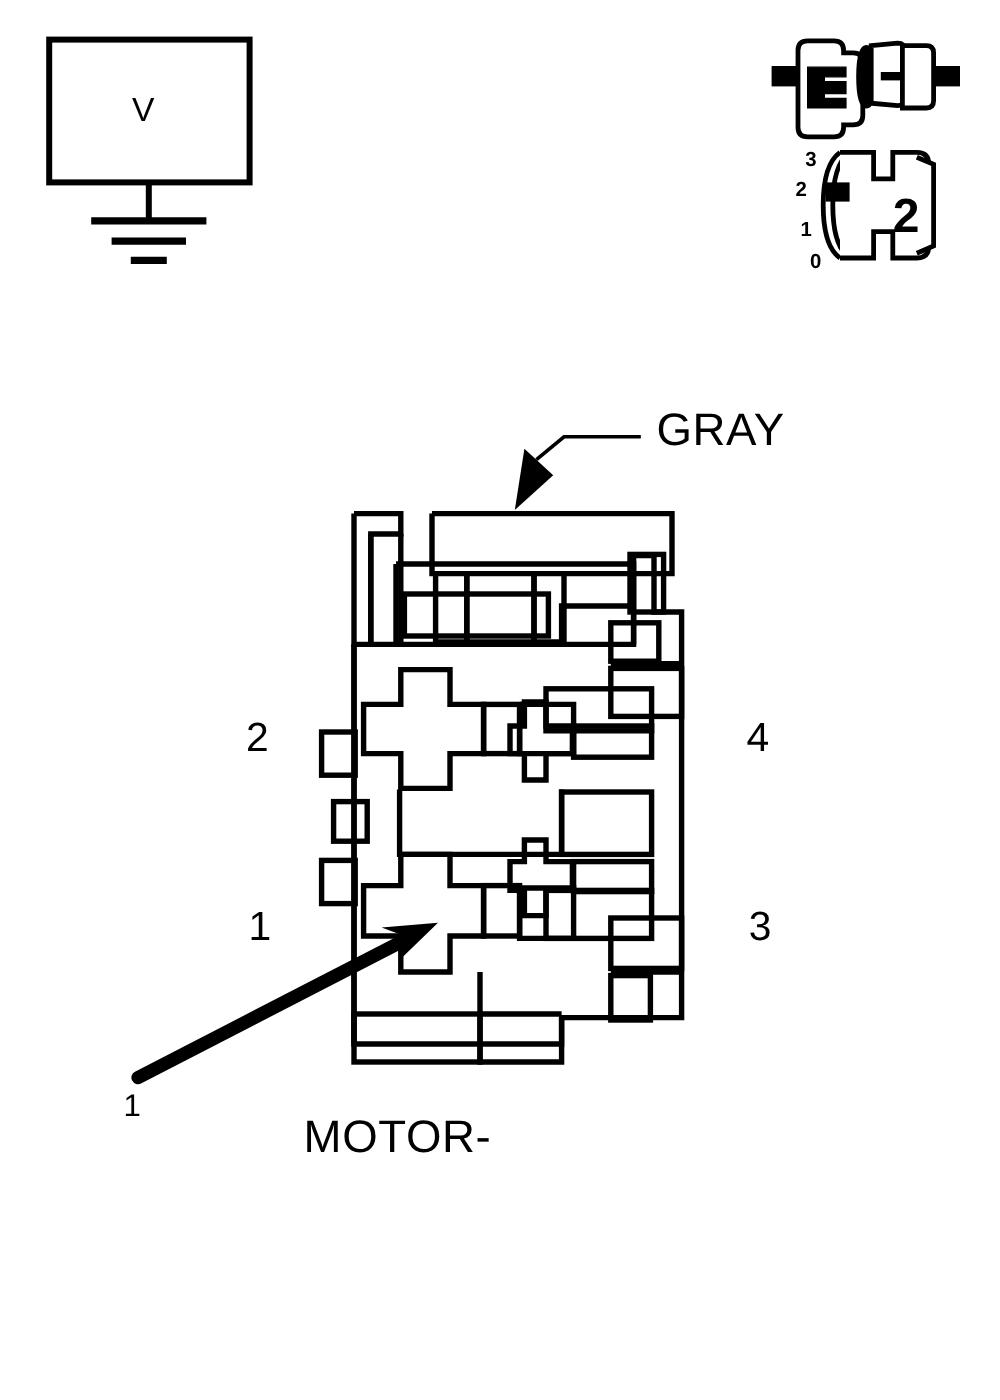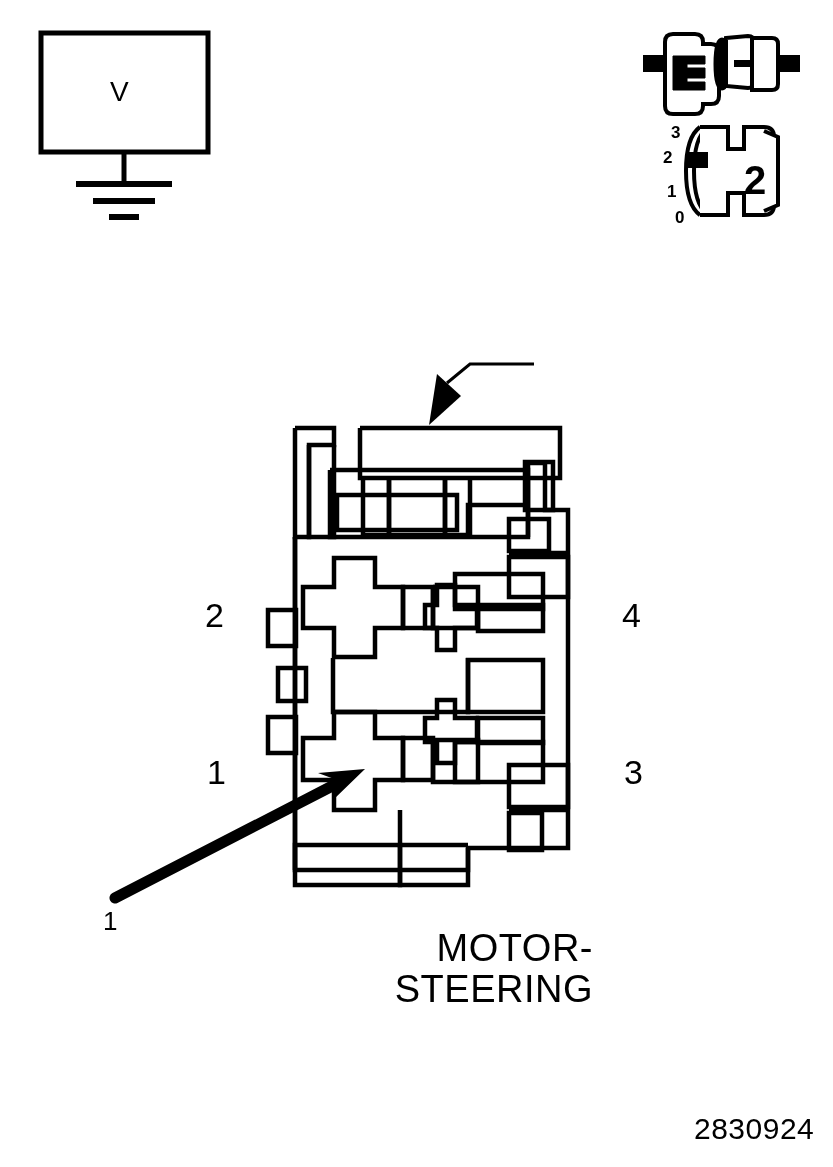--- a/index.html
+++ b/index.html
@@ -56,21 +56,21 @@
   .pointer-num {
     font-size: 26px;
     left: 103px;
     top: 908px;
   }
   .caption {
     position: absolute;
     left: 253px;
     top: 928px;
     width: 340px;
-    text-align: right;
+    text-align: left;
     font-size: 38px;
     line-height: 1.07;
     letter-spacing: 0.5px;
     color: #000;
     font-family: "Liberation Sans", sans-serif;
   }
   .caption div { white-space: pre; }
   .figure-number {
     position: absolute;
     left: 694px;
@@ -148,20 +148,21 @@
   <span class="txt dial-digit dial-2">2</span>
   <span class="txt dial-digit dial-1">1</span>
   <span class="txt dial-digit dial-0">0</span>
   <span class="dial-big">2</span>
 
   <svg class="layer" viewBox="0 0 833 1167" xmlns="http://www.w3.org/2000/svg">
     <polyline points="534,364 470,364 447,383" fill="none" stroke="#000" stroke-width="3"></polyline>
     <polygon points="429,425 437,374 461,396" fill="#000"></polygon>
   </svg>
 
+  <div class="txt gray-label">GRAY</div>
 
   <svg class="layer" viewBox="0 0 833 1167" xmlns="http://www.w3.org/2000/svg">
     <g fill="none" stroke="#000" stroke-width="4.5">
 
       <path d="M295,428 l-0,0 l0,0 M295,428 l0,0"></path>
       <polyline points="295,428 295,537 309,537 309,445 334,445 334,428 295,428"></polyline>
       <polyline points="309,445 309,537 334,537 334,445"></polyline>
       <polyline points="330,470 330,537 528,537 528,470 330,470"></polyline>
 
       <polyline points="360,428 360,478 560,478 560,428 360,428"></polyline>
@@ -230,18 +231,16 @@
 
   <svg class="layer" viewBox="0 0 833 1167" xmlns="http://www.w3.org/2000/svg">
     <line x1="115" y1="898" x2="340" y2="782" stroke="#000" stroke-width="11" stroke-linecap="round"></line>
     <polygon points="365,769 333,800 337,780 318,773" fill="#000"></polygon>
   </svg>
 
   <span class="txt pointer-num">1</span>
 
   <div class="caption">
     <div>MOTOR-</div>
-    <div>STEERING</div>
   </div>
 
-  <div class="figure-number">2830924</div>
 
 </div>
 
 </body></html>

